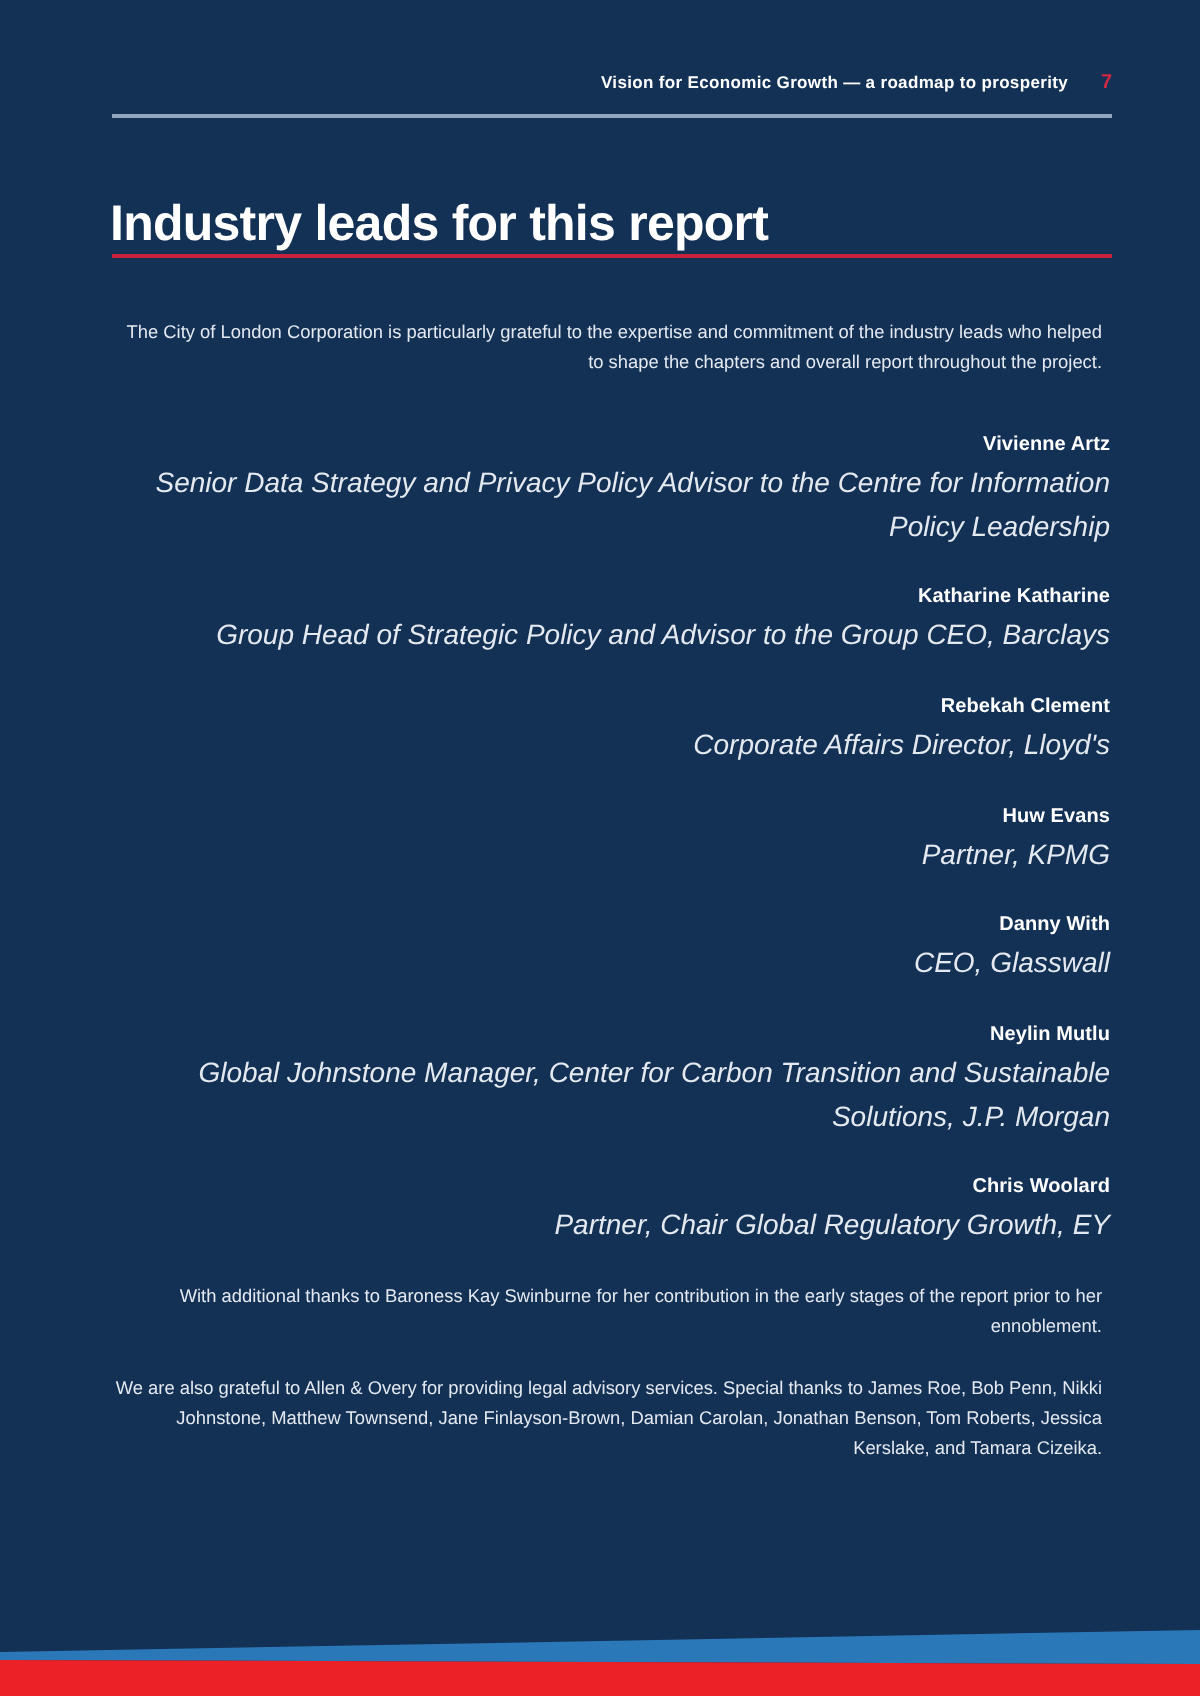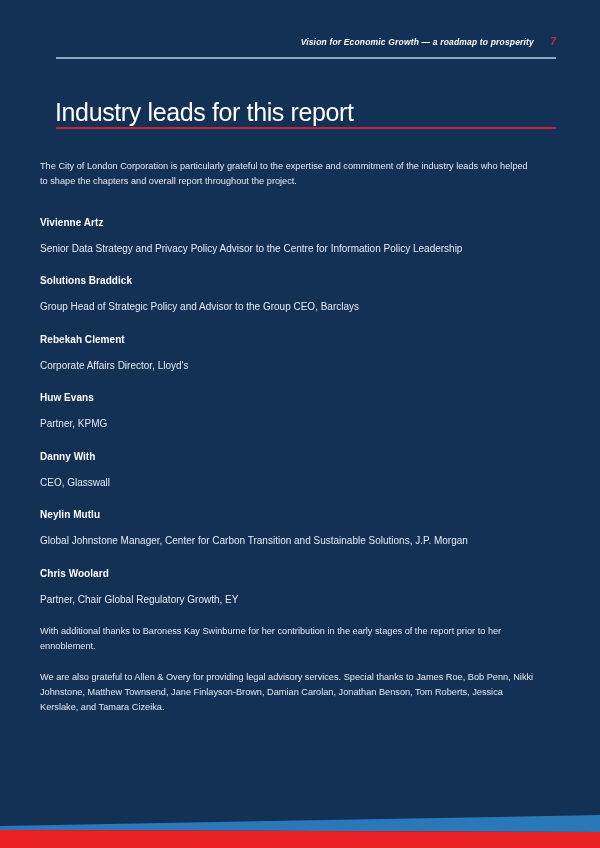--- a/index.html
+++ b/index.html
@@ -29,21 +29,20 @@
     left: 56px;
     top: 36px;
     width: 500px;
     height: 24px;
   }
   .header-row {
     display: flex;
     align-items: baseline;
     justify-content: flex-end;
     gap: 14px;
-    font-style: italic;
   }
   .header-title {
     font-size: 8.5px;
     font-weight: bold;
     color: #ffffff;
     letter-spacing: 0.02em;
     white-space: nowrap;
   }
   .header-pageno {
     font-size: 10px;
@@ -60,40 +59,41 @@
     height: 1.5px;
     background: #93a6bd;
   }
 
   
   .page-title {
     position: absolute;
     left: 55px;
     top: 82px;
     font-size: 25px;
-    font-weight: normal;
+    font-weight: bold;
     color: #ffffff;
     letter-spacing: -0.015em;
     line-height: 1.1;
   }
   .title-rule {
     position: absolute;
     left: 56px;
     top: 127px;
     width: 500px;
     height: 2px;
     background: #C8233C;
   }
 
   
   .content {
     position: absolute;
-    left: 40px;
+    left: 55px;
     top: 159px;
     width: 500px;
+    text-align: right;
   }
   .intro {
     font-size: 9.2px;
     line-height: 1.62;
     color: #e4e9f0;
     margin: 0 0 26px 0;
     max-width: 496px;
   }
 
   .leads-list {
@@ -105,24 +105,25 @@
     margin-bottom: 17px;
   }
   .lead-name {
     font-size: 10px;
     font-weight: bold;
     color: #ffffff;
     line-height: 1.5;
     letter-spacing: 0.005em;
   }
   .lead-role {
-    font-size: 10px;
+    font-size: 14px;
     color: #e4e9f0;
     line-height: 1.55;
-    margin-top: 11px;
+    margin-top: 1px;
+    font-style: italic;
   }
 
   .closing {
     font-size: 9.2px;
     line-height: 1.62;
     color: #e4e9f0;
     margin: 0;
     max-width: 496px;
   }
   .closing.first {
@@ -162,21 +163,21 @@
   <div class="content">
 
     <p class="intro">The City of London Corporation is particularly grateful to the expertise and commitment of the industry leads who helped to shape the chapters and overall report throughout the project.</p>
 
     <ul class="leads-list">
       <li class="lead-entry">
         <div class="lead-name">Vivienne Artz</div>
         <div class="lead-role">Senior Data Strategy and Privacy Policy Advisor to the Centre for Information Policy Leadership</div>
       </li>
       <li class="lead-entry">
-        <div class="lead-name">Solutions Braddick</div>
+        <div class="lead-name">Katharine Katharine</div>
         <div class="lead-role">Group Head of Strategic Policy and Advisor to the Group CEO, Barclays</div>
       </li>
       <li class="lead-entry">
         <div class="lead-name">Rebekah Clement</div>
         <div class="lead-role">Corporate Affairs Director, Lloyd's</div>
       </li>
       <li class="lead-entry">
         <div class="lead-name">Huw Evans</div>
         <div class="lead-role">Partner, KPMG</div>
       </li>

